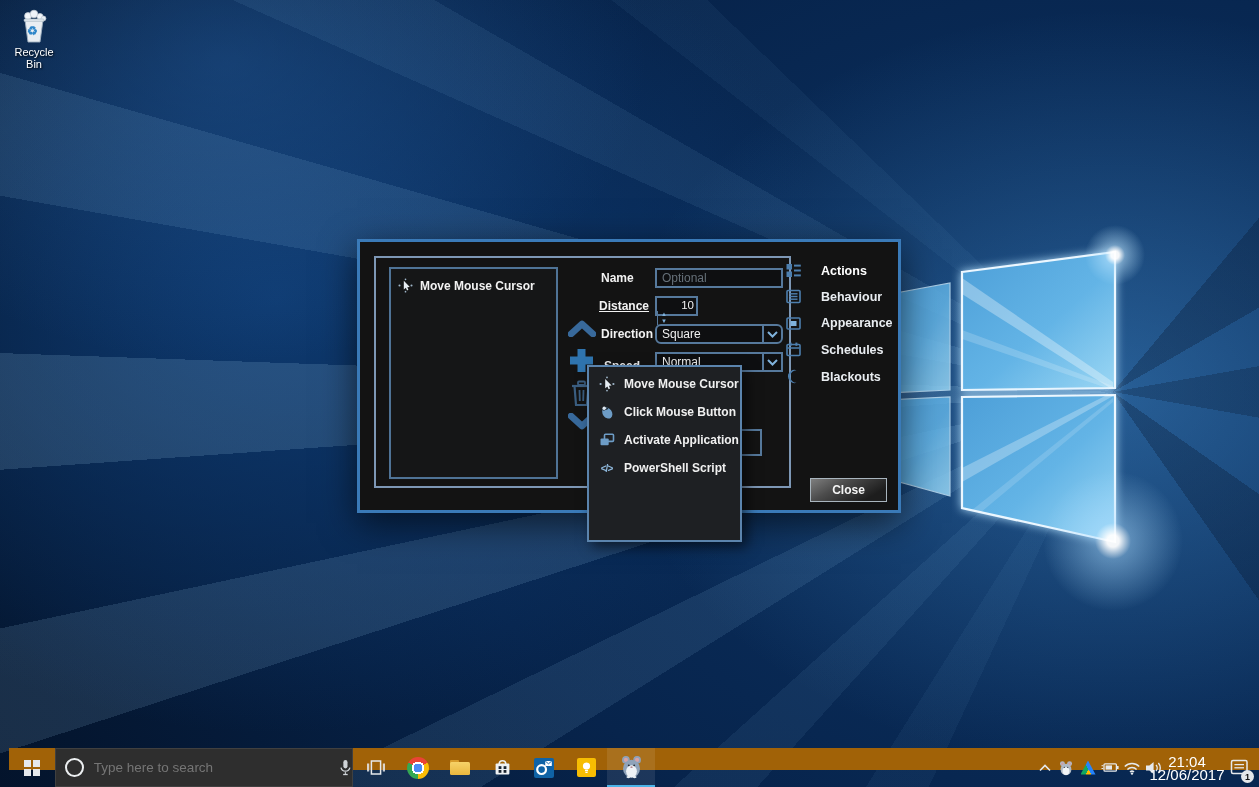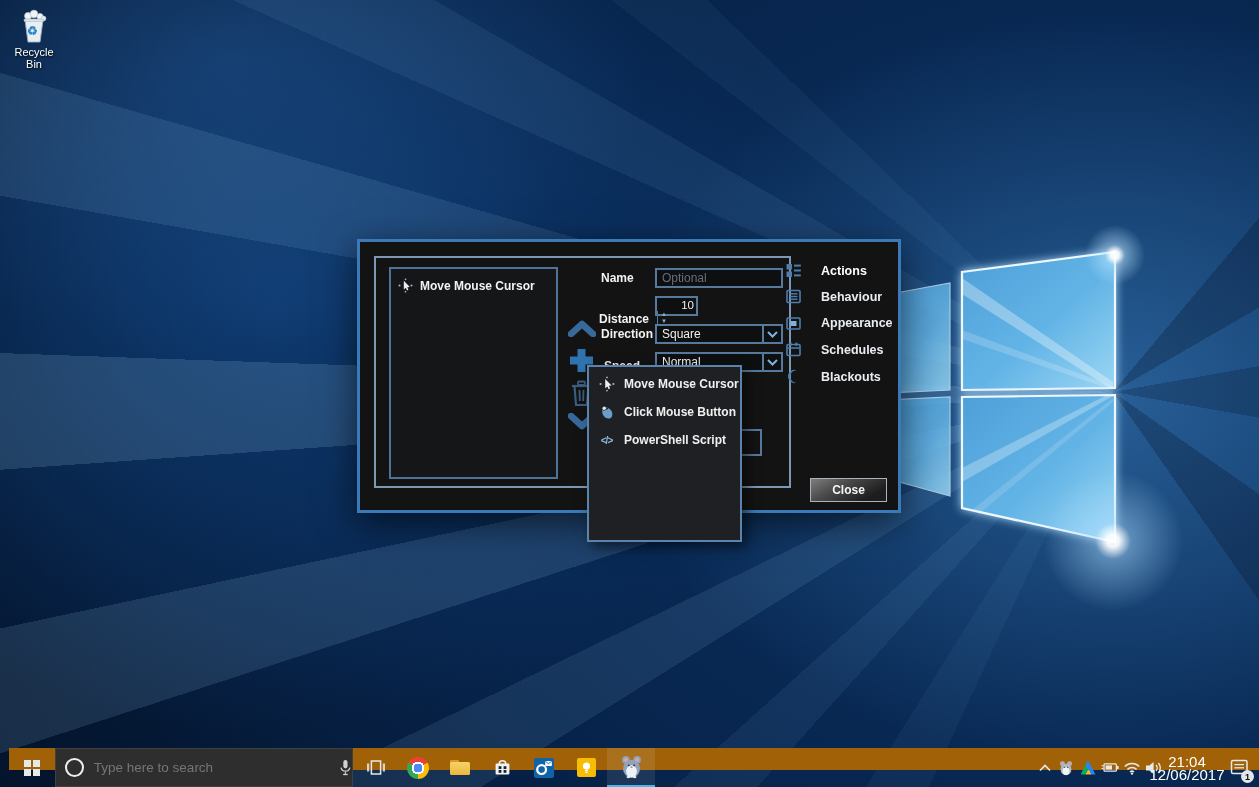--- a/index.html
+++ b/index.html
@@ -191,30 +191,30 @@
       </svg>
     </div>
     <div class="abs toolbtn" style="left:208px;top:170px;width:28px;height:18px;">
       <svg width="28" height="17" viewBox="0 0 28 17">
           <polyline points="3,3 14,13 25,3" fill="none" stroke="#38699b" stroke-width="6.5" stroke-linecap="round" stroke-linejoin="round"></polyline>
         </svg>
     </div>
 
     <div class="abs flabel" style="left:241px;top:26px;">Name</div>
     <input class="abs finput" style="left: 295px; top: 26px;" placeholder="Optional">
-    <div class="abs flabel" style="left:239px;top:67px;">Distance</div>
+    <div class="abs flabel" style="left:239px;top:54px;text-decoration:underline;">Distance</div>
     <div class="abs finput spinbox" style="left:295px;top:54px;">
       <div class="spinval">10</div>
       <div class="spincol">
         <span>▲</span>
         <span>▼</span>
       </div>
     </div>
     <div class="abs flabel" style="left:241px;top:82px;">Direction</div>
-    <div class="abs finput combo" style="left:295px;top:82px;">
+    <div class="abs finput combo" style="left:295px;top:82px;border-radius:6px;">
       <div class="comboval">Square</div>
       <div class="combobtn">
           <svg width="11" height="7" viewBox="0 0 11 7">
             <polyline points="1,1 5.5,5.5 10,1" fill="none" stroke="#7fb2dc" stroke-width="2"></polyline>
           </svg>
         </div>
     </div>
     <div class="abs flabel" style="left:244px;top:114px;">Speed</div>
     <div class="abs finput combo" style="left:295px;top:110px;">
       <div class="comboval">Normal</div>
@@ -289,20 +289,29 @@
     </div>
     <div class="mitem">
       <span class="micon">
           <svg width="16" height="16" viewBox="0 0 16 16">
         <ellipse cx="8.3" cy="9" rx="4.6" ry="6" fill="#6d9cc6" transform="rotate(-35 8.3 9)"></ellipse>
         <path d="M4.2 6.2 L9 4.4" stroke="#15171a" stroke-width="1.1"></path>
         <circle cx="5.2" cy="4.3" r="1.7" fill="#dfe9f2"></circle>
       </svg>
         </span>
       <span class="mlabel">Click Mouse Button</span>
+    </div>
+    <div class="mitem">
+      <span class="micon">
+          <svg width="16" height="16" viewBox="0 0 16 16">
+        <rect x="5.5" y="2.2" width="9" height="7.2" rx="1" fill="none" stroke="#6d9cc6" stroke-width="1.6"></rect>
+        <rect x="1.5" y="6.4" width="8.2" height="6.8" rx="1" fill="#6d9cc6"></rect>
+      </svg>
+        </span>
+      <span class="mlabel">Activate Application</span>
     </div>
     <div class="mitem">
       <span class="micon">
           <span class="psglyph">&lt;/&gt;</span>
         </span>
       <span class="mlabel">PowerShell Script</span>
     </div>
   </div>
 
   <div class="abs" id="taskbar">

